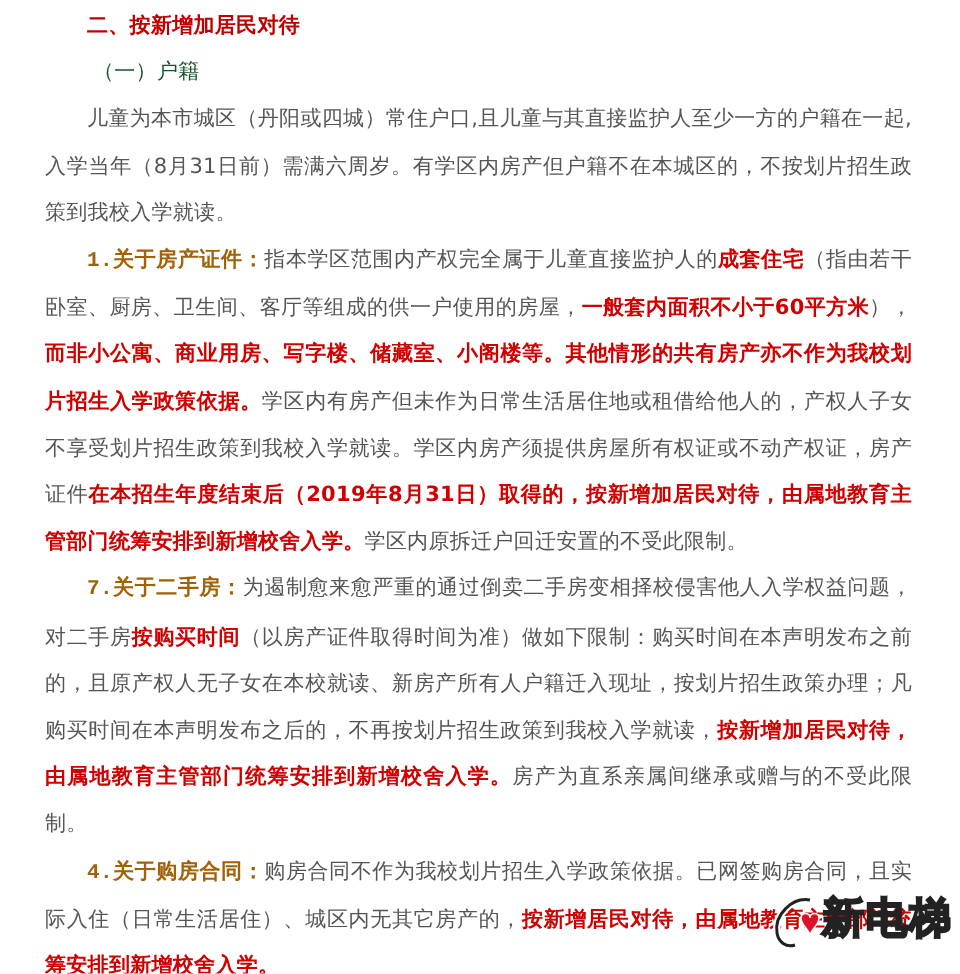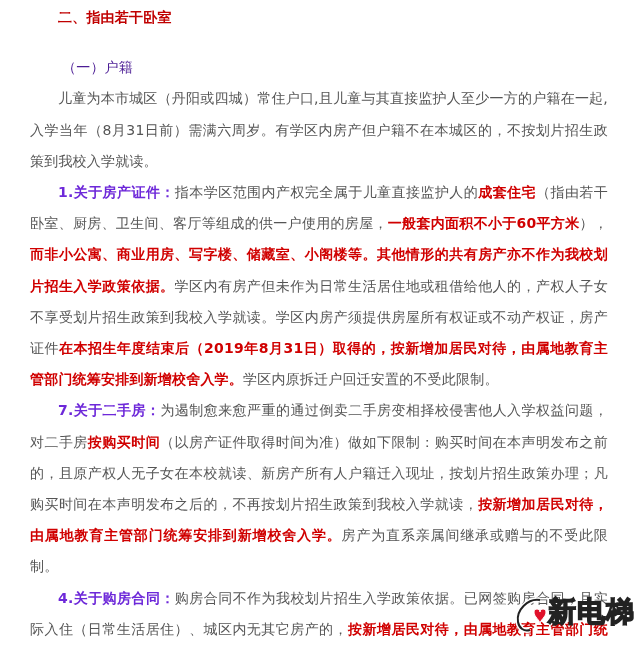--- a/index.html
+++ b/index.html
@@ -2,35 +2,35 @@
 <html><head>
 <meta charset="utf-8">
 <style>
   html, body { margin:0; padding:0; background:#ffffff; }
   body { width:640px; height:649px; overflow:hidden; position:relative;
          font-family:"DejaVu Sans","Liberation Sans",sans-serif; color:#555555; }
   .doc { position:absolute; left:30px; top:2px; width:578px; font-size:14px; line-height:31.2px; letter-spacing:0.2px; }
   p { margin:0; text-align:justify; }
   .indent { text-indent:28px; }
   .heading { color:#c00000; font-weight:bold; text-indent:28px; }
-  .sub { text-indent:32px; color:#4c1d95;margin-top:19px; }
+  .sub { text-indent:32px; color:#14532d; }
   .hl { color:#d00000; font-weight:bold; }
-  .hd { color:#6d28d9; font-weight:bold; }
+  .hd { color:#a16207; font-weight:bold;font-family:Liberation Mono, monospace; }
   .watermark { position:absolute; left:496px; top:590px; width:144px; height:59px; }
   .wm-cn { position:absolute; left:52px; top:3px; font-size:28px; font-weight:bold; color:#fff;
            -webkit-text-stroke:1.5px #222; letter-spacing:1px; font-family:"DejaVu Sans",sans-serif; }
   .wm-url { position:absolute; left:10px; top:39px; font-size:12px; font-weight:bold; color:#fff;
             -webkit-text-stroke:1px #222; font-family:"DejaVu Sans",sans-serif; }
   .wm-heart { position:absolute; left:14px; top:6px; }
 </style>
 </head>
 <body>
 
 <div class="doc">
-  <p class="heading">二、指由若干卧室</p>
+  <p class="heading">二、按新增加居民对待</p>
 
   <p class="sub">（一）户籍</p>
   <p class="indent">儿童为本市城区（丹阳或四城）常住户口,且儿童与其直接监护人至少一方的户籍在一起,入学当年（8月31日前）需满六周岁。有学区内房产但户籍不在本城区的，不按划片招生政策到我校入学就读。</p>
 
 
   <p class="indent">
     <span class="hd">1.关于房产证件：</span><span>指本学区范围内产权完全属于儿童直接监护人的</span><span class="hl">成套住宅</span><span>（指由若干卧室、厨房、卫生间、客厅等组成的供一户使用的房屋，</span><span class="hl">一般套内面积不小于60平方米</span><span>），</span><span class="hl">而非小公寓、商业用房、写字楼、储藏室、小阁楼等。其他情形的共有房产亦不作为我校划片招生入学政策依据。</span><span>学区内有房产但未作为日常生活居住地或租借给他人的，产权人子女不享受划片招生政策到我校入学就读。学区内房产须提供房屋所有权证或不动产权证，房产证件</span><span class="hl">在本招生年度结束后（2019年8月31日）取得的，按新增加居民对待，由属地教育主管部门统筹安排到新增校舍入学。</span><span>学区内原拆迁户回迁安置的不受此限制。</span>
   </p>
 
   <p class="indent">

